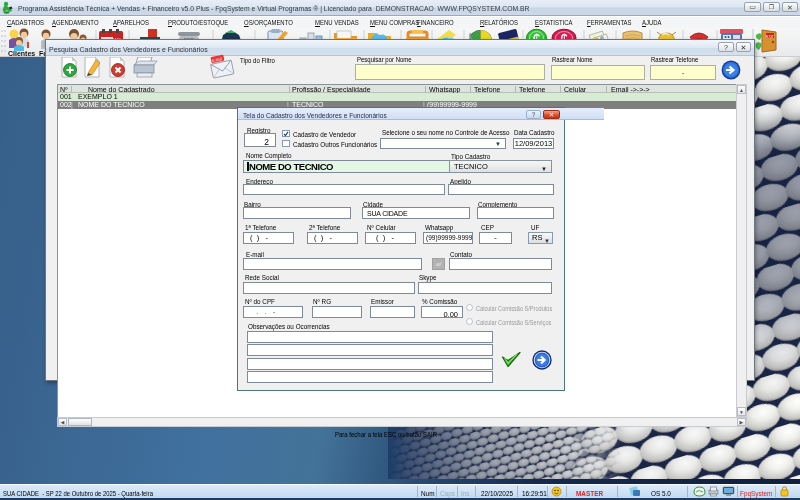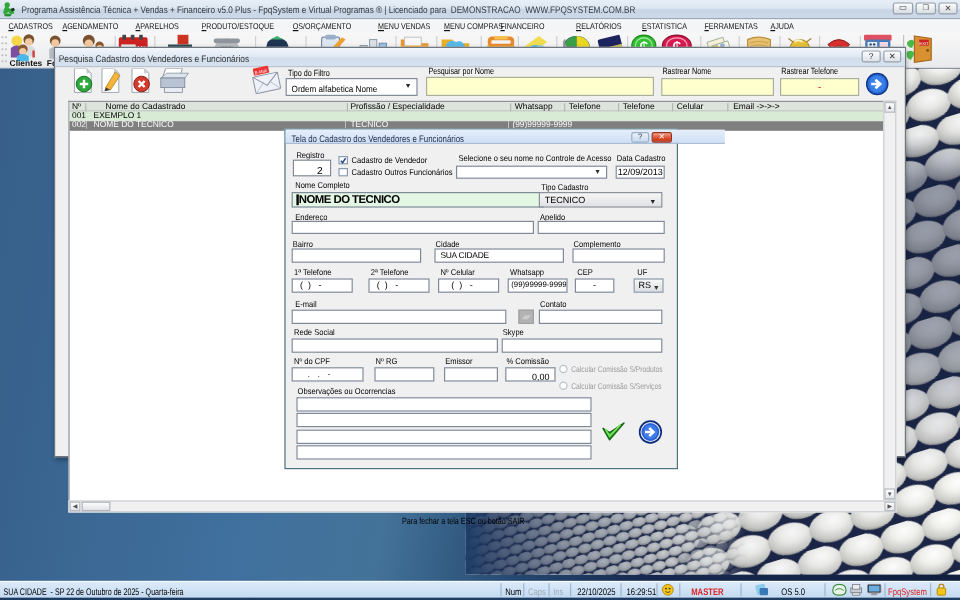--- a/index.html
+++ b/index.html
@@ -407,24 +407,20 @@
     <g transform="rotate(-12 14 16)">
       <rect x="3" y="8" width="21" height="14" rx="1" fill="#eef2f8" stroke="#8a92a0" stroke-width="0.8"></rect>
       <path d="M3 8 L13.5 17 L24 8" fill="none" stroke="#8a92a0" stroke-width="0.8"></path>
       <path d="M3 22 L11 14 M24 22 L16 14" fill="none" stroke="#a8b0bc" stroke-width="0.6"></path>
     </g>
     <rect x="2" y="2" width="13" height="6" rx="1" fill="#e33" transform="rotate(-12 8 5)"></rect>
     <text x="8" y="7" font-size="3.6" fill="#fff" text-anchor="middle" font-family="Liberation Sans" transform="rotate(-12 8 5)">E-Mail</text>
   </svg>
 
   <span class="lbl cx" style="left:194px;top:17px;font-size:7.5px;">Tipo do Filtro</span>
-  <div class="abs" style="left:192px;top:25px;width:110px;height:15px;background:#fff;border:1px solid #7f8a99;">
-    <span class="abs" style="left:4px;top:3.5px;font-size:7.5px;white-space:nowrap;transform:scaleX(0.9);transform-origin:left top;">Ordem alfabetica Nome</span>
-    <span class="abs" style="right:4px;top:3px;font-size:6px;color:#222;">▼</span>
-  </div>
   <span class="lbl cx" style="left:311px;top:16px;font-size:7.5px;">Pesquisar por Nome</span>
   <div class="abs" style="left:309px;top:24px;width:190px;height:16px;background:#ffffce;border:1px solid #aab0a0;"></div>
   <span class="lbl cx" style="left:506px;top:16px;font-size:7.5px;">Rastrear Nome</span>
   <div class="abs" style="left:505px;top:25px;width:94px;height:15px;background:#ffffce;border:1px solid #aab0a0;"></div>
   <span class="lbl cx" style="left:605px;top:16px;font-size:7.5px;">Rastrear Telefone</span>
   <div class="abs" style="left:604px;top:25px;width:66px;height:15px;background:#ffffce;border:1px solid #aab0a0;text-align:center;font-size:8px;color:#c00;line-height:13px;">-</div>
 
   <svg class="abs" style="left:675px;top:20px" width="20" height="20" viewBox="0 0 20 20">
     <circle cx="10" cy="10" r="9.4" fill="#123a8a"></circle>
     <circle cx="10" cy="10" r="8.2" fill="#2a6ad8"></circle>

